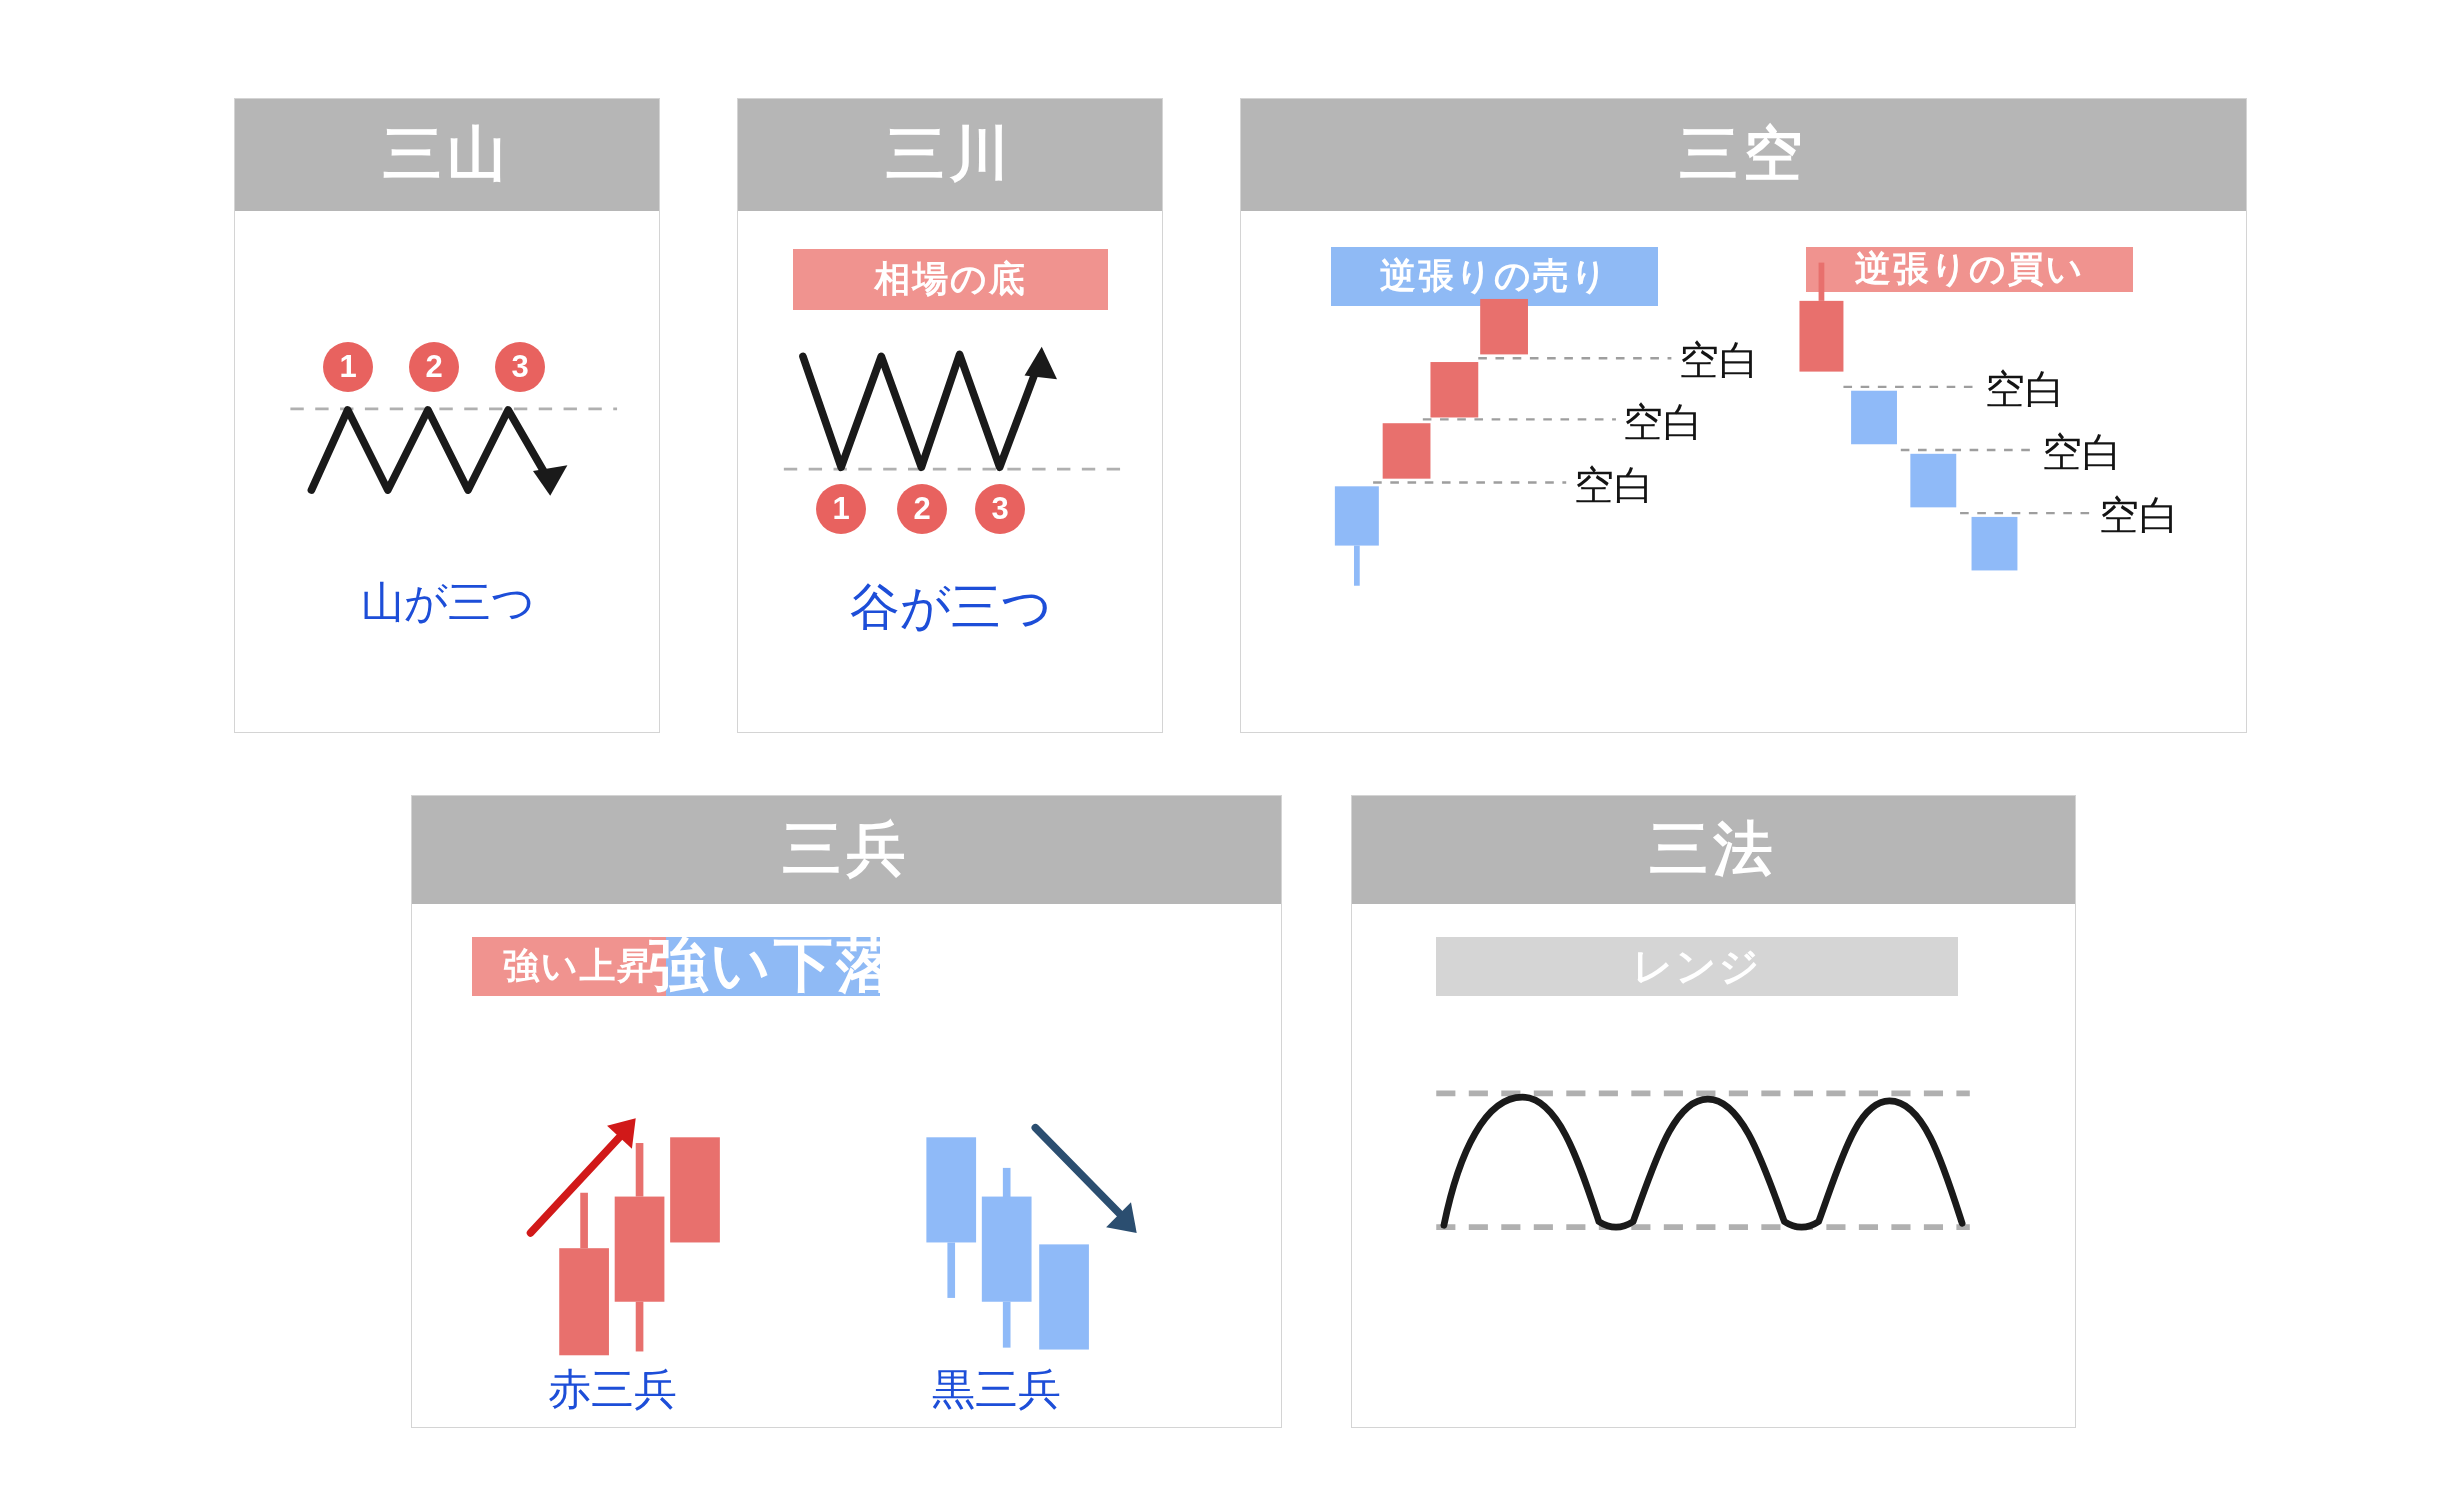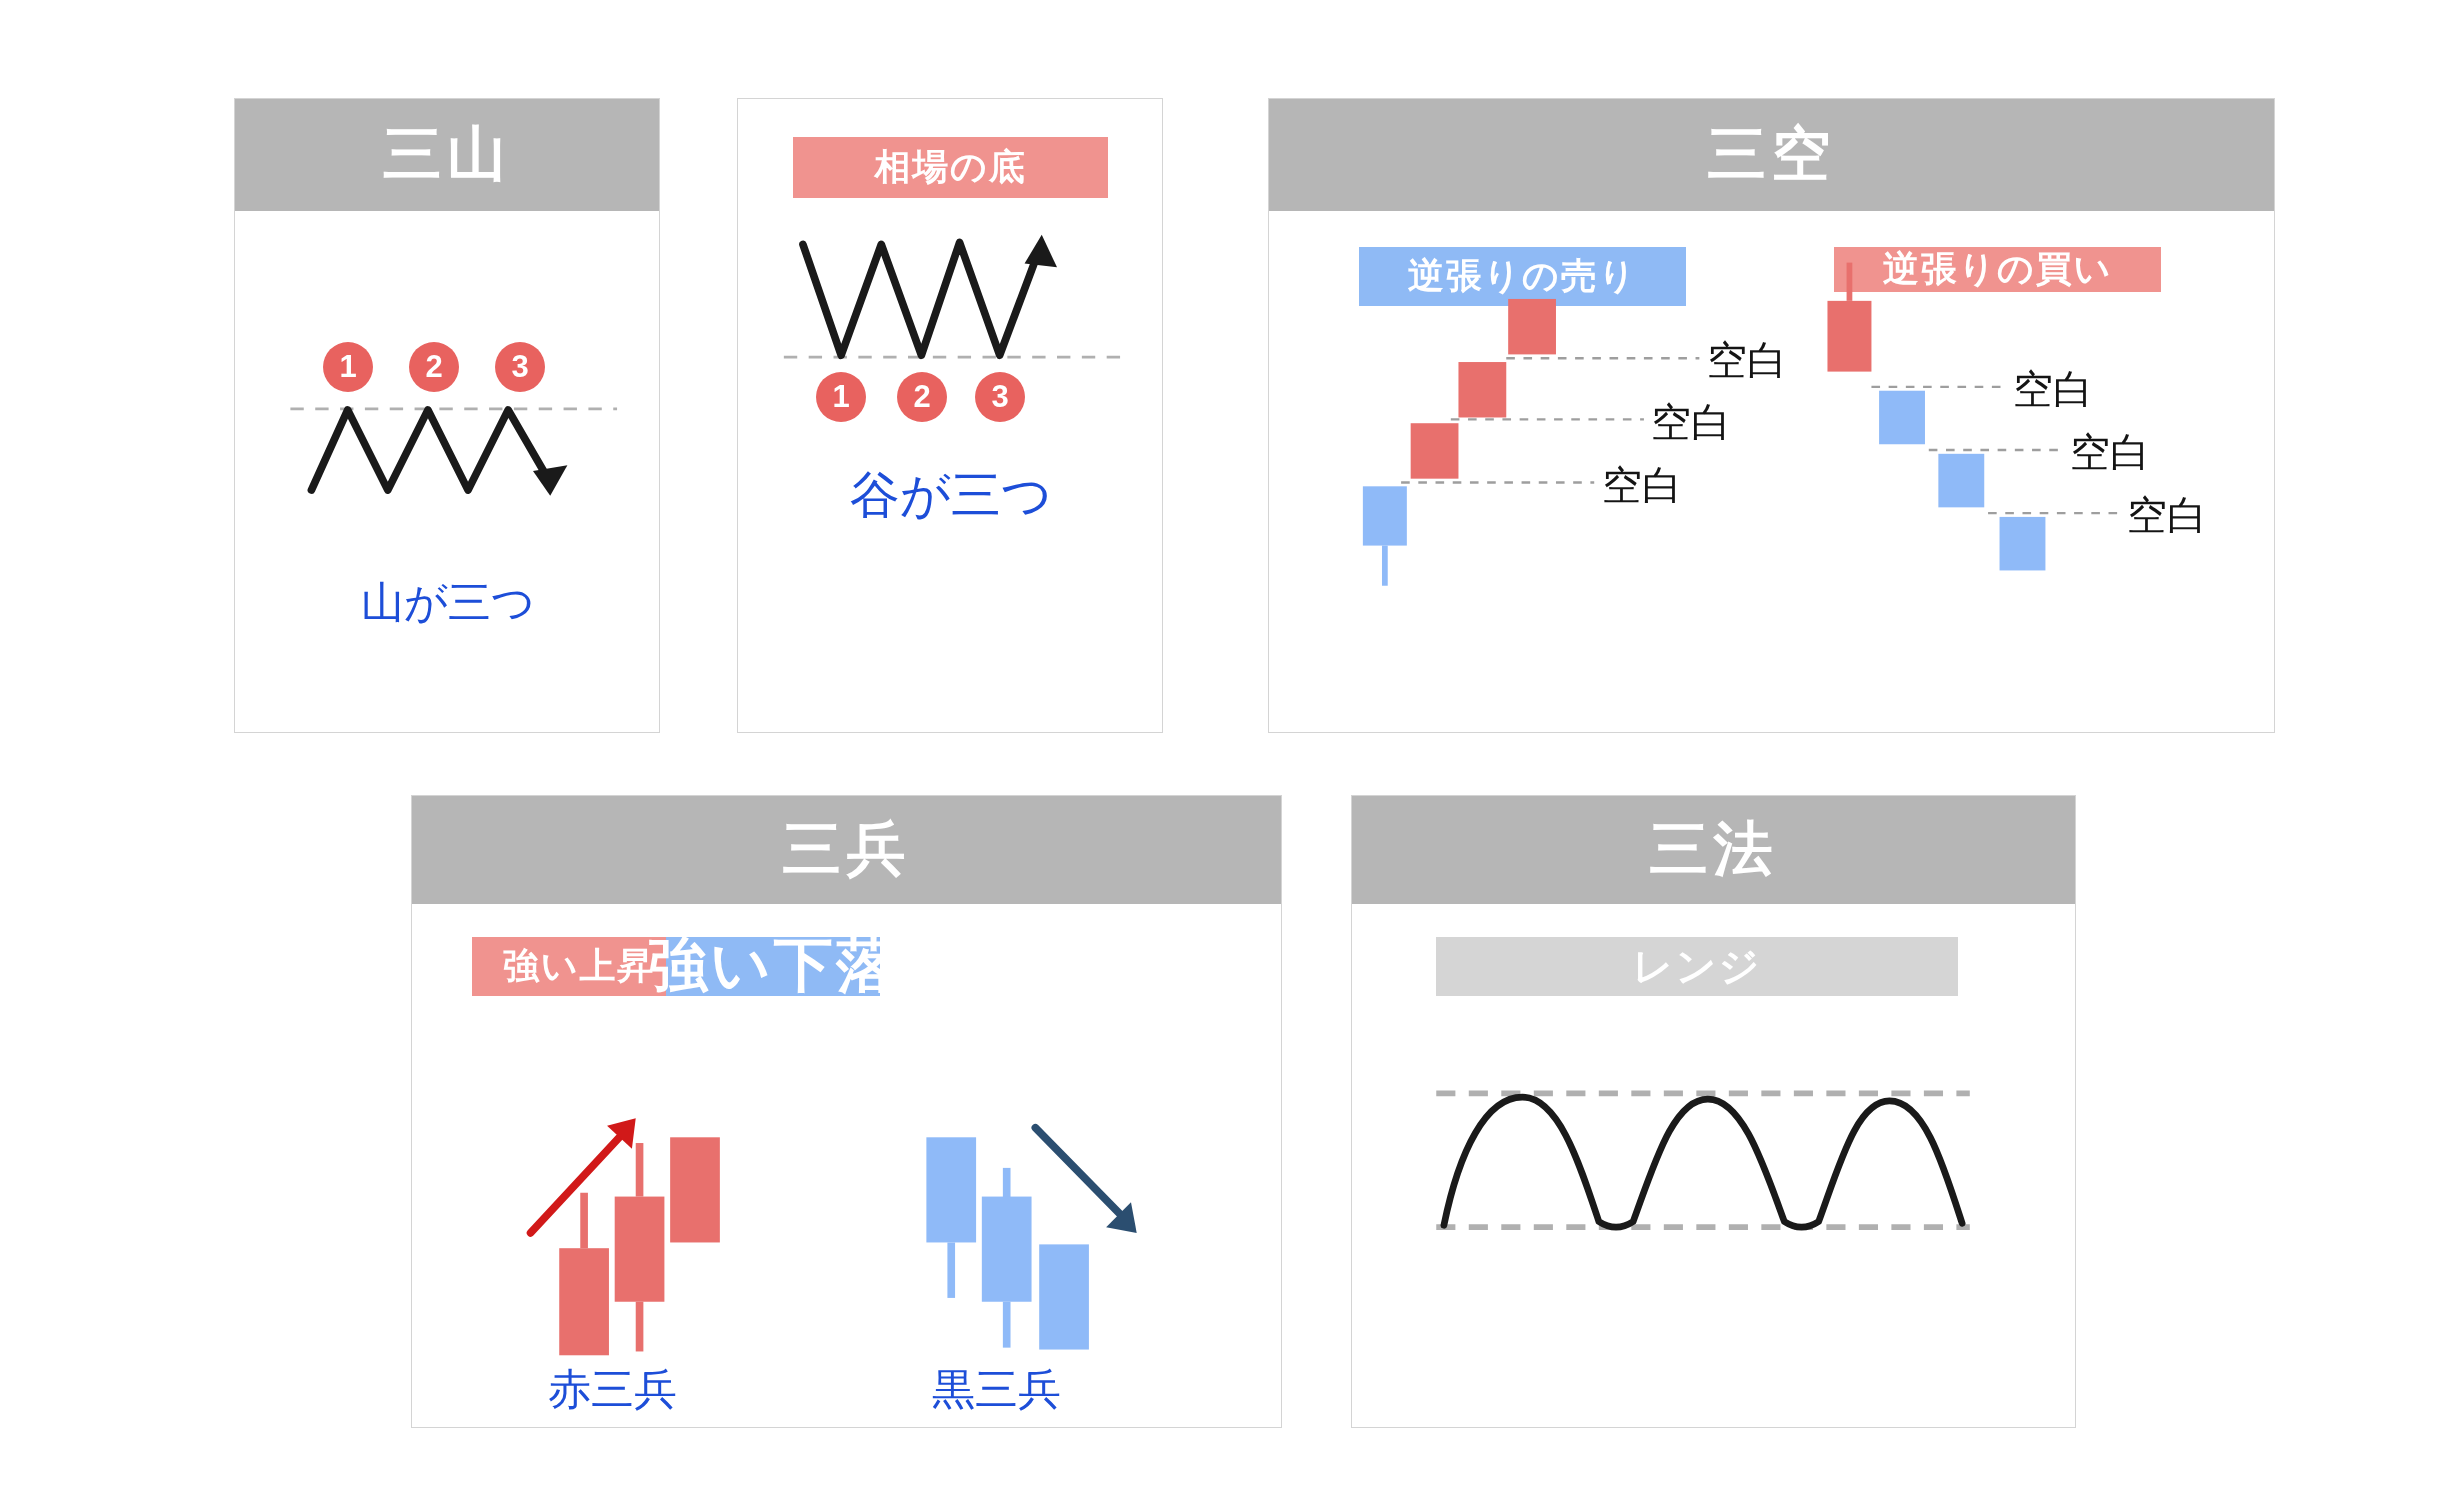--- a/index.html
+++ b/index.html
@@ -55,21 +55,21 @@
   #card-sanzan{ left:234px; top:98px; width:426px; height:635px; }
   #card-sanzan .card-header{ height:112px; font-size:59px; }
   #card-sanzan .card-body{ height:521px; }
 
   
   #card-sansen{ left:737px; top:98px; width:426px; height:635px; }
   #card-sansen .card-header{ height:112px; font-size:59px; }
   #card-sansen .card-body{ height:521px; }
 
   
-  #card-sanku{ left:1240px; top:98px; width:1007px; height:635px;margin-left:28px; }
+  #card-sanku{ left:1240px; top:98px; width:1007px; height:635px; }
   #card-sanku .card-header{ height:112px; font-size:59px; }
   #card-sanku .card-body{ height:521px; }
 
   
   #card-sanpei{ left:411px; top:795px; width:871px; height:633px; }
   #card-sanpei .card-header{ height:108px; font-size:59px; }
   #card-sanpei .card-body{ height:523px; }
 
   
   #card-sanpou{ left:1351px; top:795px; width:725px; height:633px; }
@@ -94,20 +94,21 @@
         <line x1="58" y1="207" x2="400" y2="207" stroke="#b0b0b0" stroke-width="3" stroke-dasharray="14 12"></line>
         <polyline points="80,292 118,208 160,292 202,208 244,292 286,208 330,284" fill="none" stroke="#1a1a1a" stroke-width="8" stroke-linejoin="round" stroke-linecap="round"></polyline>
         <polygon points="330,298 312,272 348,266" fill="#1a1a1a"></polygon>
       </svg>
 
       <div class="caption" style="left:0; top:363px; width:426px; font-size:43px;">山が三つ</div>
     </div>
   </div>
 
   <div class="card" id="card-sansen">
+    <div class="card-header">三川</div>
     <div class="card-body">
 
       <div class="badge pink" style="left:55px; top:38px; width:315px; height:61px; font-size:36px;">相場の底</div>
 
       <svg width="426" height="521" viewBox="0 0 446 545">
         <line x1="48" y1="270" x2="412" y2="270" stroke="#b0b0b0" stroke-width="3" stroke-dasharray="14 12"></line>
         <polyline points="68,152 108,268 150,152 192,268 232,150 274,268 316,156" fill="none" stroke="#1a1a1a" stroke-width="8" stroke-linejoin="round" stroke-linecap="round"></polyline>
         <polygon points="318,142 300,172 334,176" fill="#1a1a1a"></polygon>
       </svg>
 

